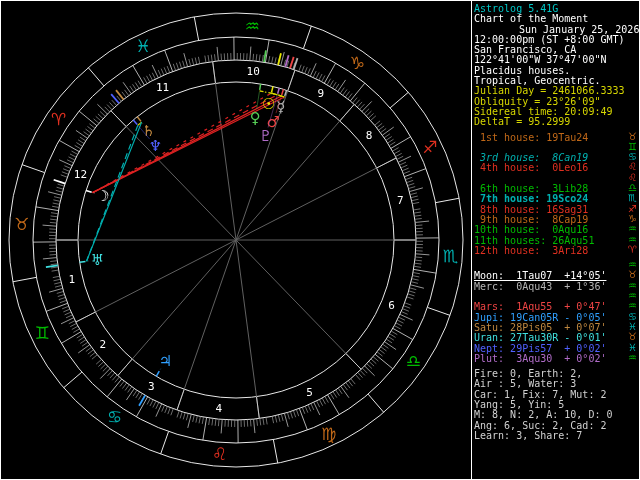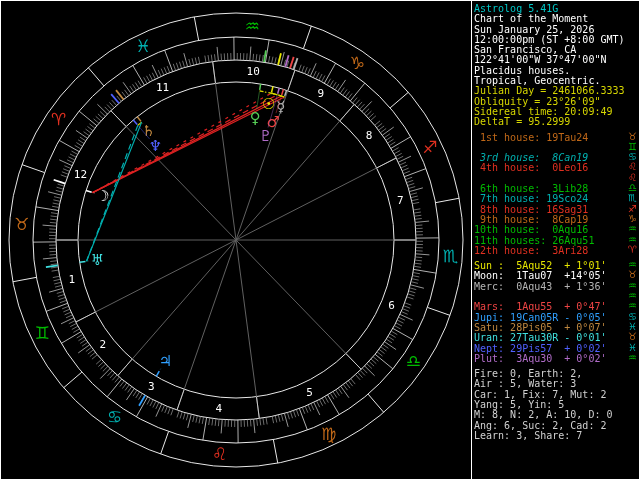--- a/index.html
+++ b/index.html
@@ -512,46 +512,46 @@
         <line x1="117.9799515384283" y1="102.22899335732222" x2="110.17861497432351" y2="93.11092624781037" stroke="#5060ff" stroke-width="1.8"></line>
         <line x1="136.18307018800613" y1="123.50448327951653" x2="132.28240190595372" y2="118.94544972476062" stroke="#5060ff" stroke-width="1.5"></line>
         <line x1="148.53518641450535" y1="137.94142286957697" x2="137.48329294869023" y2="125.02416113110185" stroke="#5060ff" stroke-width="0.6" opacity="0.7"></line>
         <text x="154.38618883758392" y="144.77997320171085" fill="#5060ff" font-size="15" text-anchor="middle" dominant-baseline="central" font-family="DejaVu Sans, sans-serif">♆</text>
       </g>
     </svg>
   <div id="divider"></div>
   <div id="sidebar">
       <div class="sb-row"><span style="color: rgb(0, 200, 200);">Astrolog 5.41G</span></div>
       <div class="sb-row"><span style="color: rgb(255, 255, 255);">Chart of the Moment</span></div>
-      <div class="sb-row"><span style="color: rgb(255, 255, 255);">Sun January 25, 2026</span></div>
+      <div class="sb-row"><span style="color: rgb(255, 255, 255); margin-left: 45px;">Sun January 25, 2026</span></div>
       <div class="sb-row"><span style="color: rgb(255, 255, 255);">12:00:00pm (ST +8:00 GMT)</span></div>
       <div class="sb-row"><span style="color: rgb(255, 255, 255);">San Francisco, CA</span></div>
       <div class="sb-row"><span style="color: rgb(255, 255, 255);">122°41'00"W 37°47'00"N</span></div>
       <div class="sb-row"><span style="color: rgb(255, 255, 255);">Placidus houses.</span></div>
       <div class="sb-row"><span style="color: rgb(255, 255, 255);">Tropical, Geocentric.</span></div>
       <div class="sb-row"><span style="color: rgb(214, 214, 0);">Julian Day = 2461066.3333</span></div>
       <div class="sb-row"><span style="color: rgb(214, 214, 0);">Obliquity = 23°26'09"</span></div>
       <div class="sb-row"><span style="color: rgb(214, 214, 0);">Sidereal time: 20:09:49</span></div>
       <div class="sb-row"><span style="color: rgb(214, 214, 0);">DeltaT = 95.2999</span></div>
       <div class="sb-gap"></div>
       <div class="sb-row"><span style="color: rgb(192, 104, 24);"> 1st house: 19Tau24</span><span class="sb-glyph" style="color: rgb(192, 104, 24);">♉</span></div>
       <div class="sb-row"><span class="sb-glyph" style="color: rgb(0, 187, 0);">♊</span></div>
       <div class="sb-row"><span style="color: rgb(0, 176, 176); font-style: italic;"> 3rd house:  8Can19</span><span class="sb-glyph" style="color: rgb(0, 176, 176);">♋</span></div>
       <div class="sb-row"><span style="color: rgb(224, 48, 32);"> 4th house:  0Leo16</span><span class="sb-glyph" style="color: rgb(224, 48, 32);">♌</span></div>
       <div class="sb-row"><span class="sb-glyph" style="color: rgb(224, 48, 32);">♌</span></div>
       <div class="sb-row"><span style="color: rgb(0, 187, 0);"> 6th house:  3Lib28</span><span class="sb-glyph" style="color: rgb(0, 187, 0);">♎</span></div>
-      <div class="sb-row"><span style="color: rgb(0, 176, 176);"> 7th house: 19Sco24</span><span class="sb-glyph" style="color: rgb(0, 176, 176);">♏</span></div>
+      <div class="sb-row"><span style="color: rgb(0, 176, 176); font-weight: bold;"> 7th house: 19Sco24</span><span class="sb-glyph" style="color: rgb(0, 176, 176);">♏</span></div>
       <div class="sb-row"><span style="color: rgb(224, 48, 32);"> 8th house: 16Sag31</span><span class="sb-glyph" style="color: rgb(224, 48, 32);">♐</span></div>
       <div class="sb-row"><span style="color: rgb(192, 104, 24);"> 9th house:  8Cap19</span><span class="sb-glyph" style="color: rgb(192, 104, 24);">♑</span></div>
       <div class="sb-row"><span style="color: rgb(0, 187, 0);">10th house:  0Aqu16</span><span class="sb-glyph" style="color: rgb(0, 187, 0);">♒</span></div>
       <div class="sb-row"><span style="color: rgb(0, 187, 0);">11th houses: 26Aqu51</span><span class="sb-glyph" style="color: rgb(0, 187, 0);">♒</span></div>
       <div class="sb-row"><span style="color: rgb(224, 48, 32); text-align: right;">12th house:  3Ari28</span><span class="sb-glyph" style="color: rgb(224, 48, 32);">♈</span></div>
       <div class="sb-gap"></div>
-      <div class="sb-row"><span style="color: rgb(230, 230, 0);">Sun :  5Aqu52  + 1°01'</span><span class="sb-glyph" style="color: rgb(0, 187, 0);">♒</span></div>
-      <div class="sb-row"><span style="color: rgb(255, 255, 255);">Moon:  1Tau07  +14°05'</span><span class="sb-glyph" style="color: rgb(192, 104, 24);">♉</span></div>
+      <div class="sb-row"><span class="sb-glyph" style="color: rgb(0, 187, 0);">♒</span></div>
+      <div class="sb-row"><span style="color: rgb(255, 255, 255); text-decoration: underline;">Moon:  1Tau07  +14°05'</span><span class="sb-glyph" style="color: rgb(192, 104, 24);">♉</span></div>
       <div class="sb-row"><span style="color: rgb(180, 180, 180);">Merc:  0Aqu43  + 1°36'</span><span class="sb-glyph" style="color: rgb(0, 187, 0);">♒</span></div>
       <div class="sb-row"><span class="sb-glyph" style="color: rgb(0, 187, 0);">♒</span></div>
       <div class="sb-row"><span style="color: rgb(238, 68, 68);">Mars:  1Aqu55  + 0°47'</span><span class="sb-glyph" style="color: rgb(0, 187, 0);">♒</span></div>
       <div class="sb-row"><span style="color: rgb(48, 160, 255);">Jupi: 19Can05R - 0°05'</span><span class="sb-glyph" style="color: rgb(0, 176, 176);">♋</span></div>
       <div class="sb-row"><span style="color: rgb(192, 136, 64);">Satu: 28Pis05  + 0°07'</span><span class="sb-glyph" style="color: rgb(0, 176, 176);">♓</span></div>
       <div class="sb-row"><span style="color: rgb(64, 224, 224);">Uran: 27Tau30R - 0°01'</span><span class="sb-glyph" style="color: rgb(192, 104, 24);">♉</span></div>
       <div class="sb-row"><span style="color: rgb(80, 96, 255);">Nept: 29Pis57  + 0°02'</span><span class="sb-glyph" style="color: rgb(0, 176, 176);">♓</span></div>
       <div class="sb-row"><span style="color: rgb(176, 108, 200);">Plut:  3Aqu30  + 0°02'</span><span class="sb-glyph" style="color: rgb(0, 187, 0);">♒</span></div>
       <div class="sb-gap"></div>
       <div class="sb-row"><span style="color: rgb(208, 208, 208);">Fire: 0, Earth: 2,</span></div>

